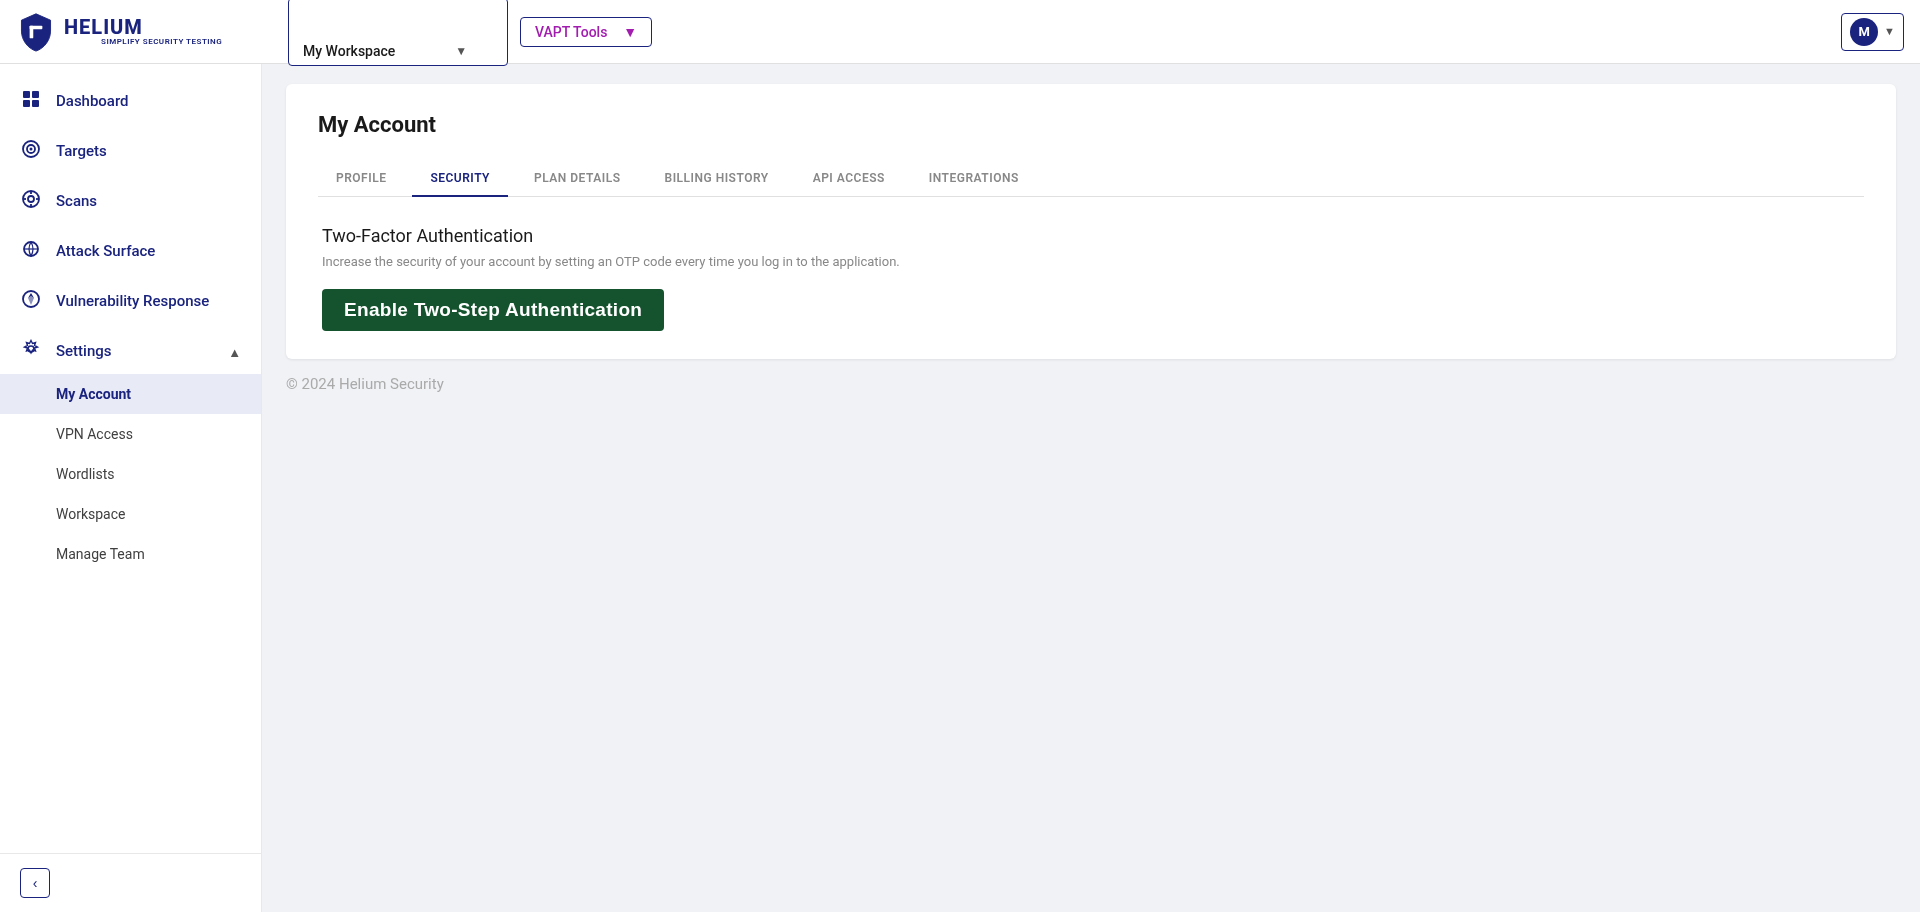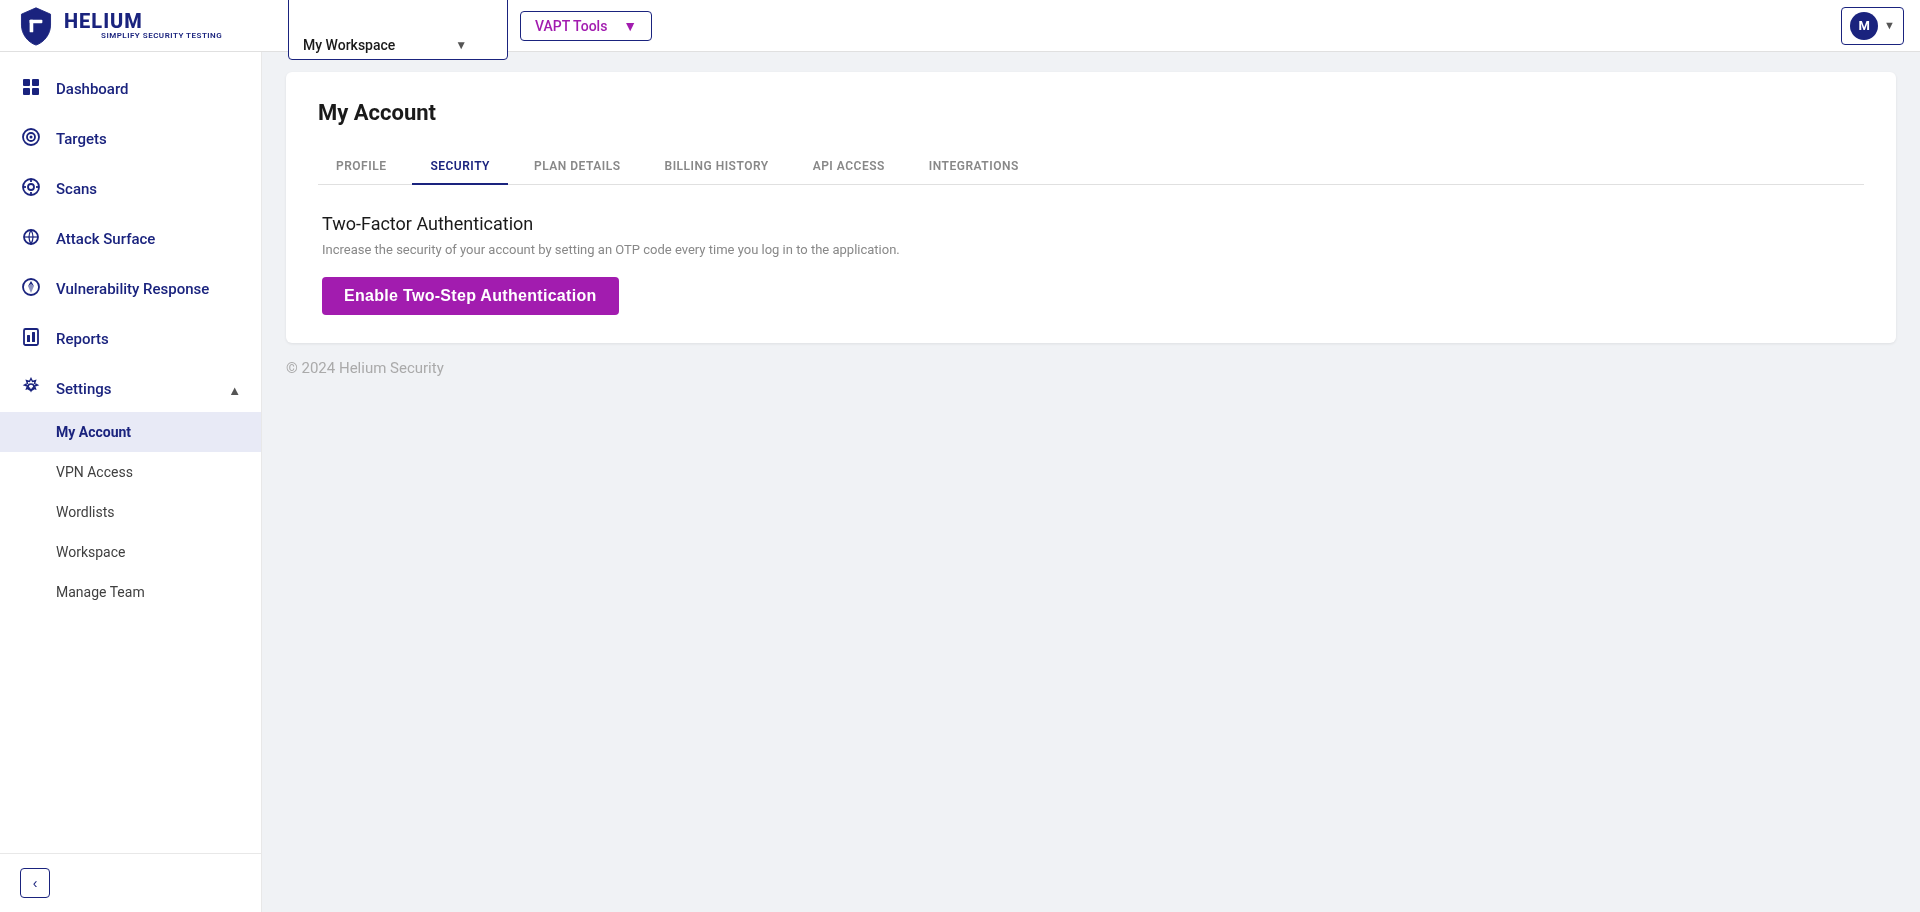--- a/index.html
+++ b/index.html
@@ -1,20 +1,20 @@
 <!DOCTYPE html>
 <html><head>
   <meta charset="utf-8">
   <style>
     * { box-sizing: border-box; margin: 0; padding: 0; }
     body { font-family: -apple-system, BlinkMacSystemFont, 'Segoe UI', Roboto, sans-serif; background: #f0f2f5; display: flex; flex-direction: column; height: 912px; overflow: hidden; }
 
     
     .topbar {
-      height: 52px;
+      height: 64px;
       background: #fff;
       border-bottom: 1px solid #e0e0e0;
       display: flex;
       align-items: center;
       padding: 0 16px;
       gap: 12px;
       flex-shrink: 0;
       position: relative;
     }
     .logo-area {
@@ -257,26 +257,26 @@
       color: #1a1a1a;
       margin-bottom: 8px;
       margin-top: 24px;
     }
     .twofa-desc {
       font-size: 13px;
       color: #888;
       margin-bottom: 20px;
     }
     .enable-btn {
-      background: #a21caf;
+      background: #14532d;
       color: #fff;
       border: none;
       border-radius: 4px;
       padding: 10px 22px;
-      font-size: 16px;
+      font-size: 19px;
       font-weight: 700;
       cursor: pointer;
       letter-spacing: 0.3px;
     }
 
     
     .content-footer {
       padding: 16px 0 0 0;
       font-size: 15px;
       color: #aaa;
@@ -377,30 +377,20 @@
         <span class="icon">
           <svg width="20" height="20" viewBox="0 0 20 20" fill="none">
             <circle cx="10" cy="10" r="8" stroke="#1a237e" stroke-width="1.8" fill="none"></circle>
             <path d="M10 4 L13 9 L10 7 L7 9 Z" fill="#1a237e"></path>
             <path d="M7 9 L10 7 L13 9 L10 16 Z" fill="#1a237e" opacity="0.5"></path>
           </svg>
         </span>
         <span class="label">Vulnerability Response</span>
       </div>
 
-      <div class="sidebar-item">
-        <span class="icon">
-          <svg width="20" height="20" viewBox="0 0 20 20" fill="none">
-            <rect x="3" y="2" width="14" height="16" rx="1.5" stroke="#1a237e" stroke-width="1.8" fill="none"></rect>
-            <rect x="6" y="8" width="3" height="7" fill="#1a237e" rx="0.5"></rect>
-            <rect x="11" y="5" width="3" height="10" fill="#1a237e" rx="0.5"></rect>
-          </svg>
-        </span>
-        <span class="label">Reports</span>
-      </div>
 
       <div class="sidebar-item">
         <span class="icon">
           <svg width="20" height="20" viewBox="0 0 20 20" fill="none">
             <circle cx="10" cy="10" r="3" stroke="#1a237e" stroke-width="1.6" fill="none"></circle>
             <path d="M10 1.5 L11.5 4.5 L14.5 3.5 L13.5 6.5 L16.5 8 L13.5 9 L14.5 12 L11.5 11 L10 14 L8.5 11 L5.5 12 L6.5 9 L3.5 8 L6.5 6.5 L5.5 3.5 L8.5 4.5 Z" stroke="#1a237e" stroke-width="1.4" fill="none"></path>
           </svg>
         </span>
         <span class="label">Settings</span>
         <span class="arrow">▲</span>

